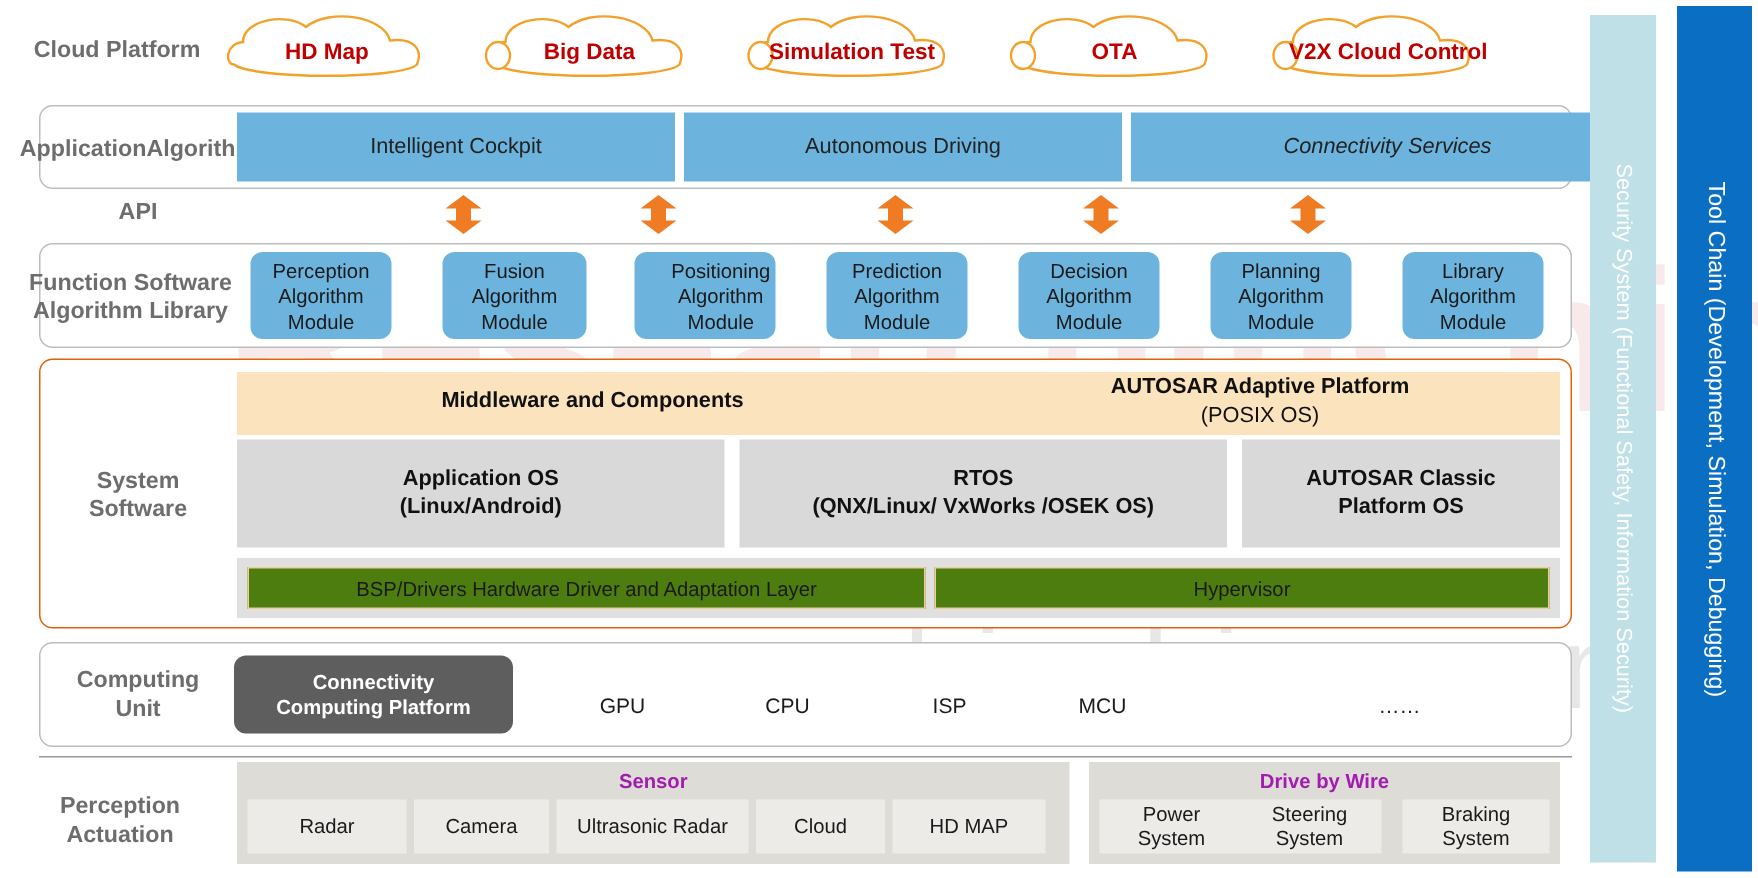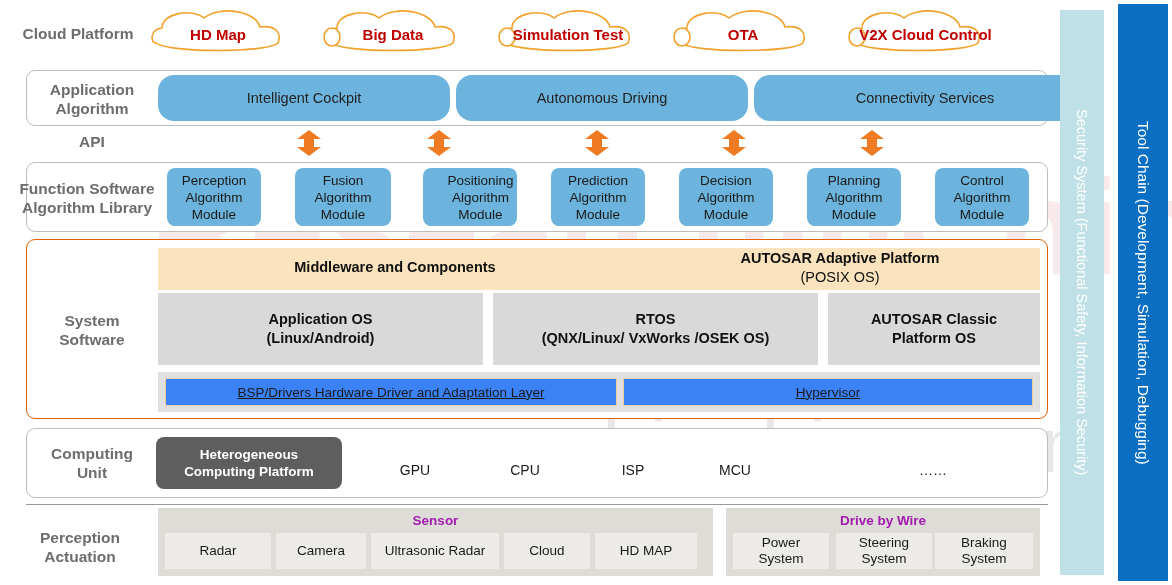--- a/index.html
+++ b/index.html
@@ -52,21 +52,21 @@
   }
   .panel.orange {
     border:1.5px solid #e2620b;
     border-radius:9px;
   }
 
   
   .bluebox {
     position:absolute;
     background:#6cb4dd;
-    border-radius:16px;
+    border-radius:0;
     color:#222;
     font-size:14.5px;
     display:flex; align-items:center; justify-content:center;
     text-align:center;
     line-height:18px;
   }
 
   .algbox {
     position:absolute;
     background:#6cb4dd;
@@ -103,27 +103,26 @@
     line-height:19px;
     display:flex; align-items:center; justify-content:center;
     text-align:center;
   }
   .graystrip {
     position:absolute;
     background:#e0e0e0;
   }
   .creambox {
     position:absolute;
-    background:#3b82f6;
+    background:#4d7c0f;
     border:1px solid #eccf9c;
     color:#1a1a1a;
     font-size:13.5px;
     display:flex; align-items:center; justify-content:center;
     text-align:center;
-    text-decoration:underline;
   }
 
   
   .darkbox {
     position:absolute;
     background:#5e5e5e;
     border-radius:8px;
     color:#ffffff;
     font-weight:bold;
     font-size:13.5px;
@@ -225,32 +224,32 @@
   </div>
   <div style="position:absolute; left:673px; top:24px; width:140px; height:20px; display:flex; align-items:center; justify-content:center; color:#c00000; font-weight:bold; font-size:15px;">
     <span>OTA</span>
   </div>
   <div style="position:absolute; left:848px; top:24px; width:155px; height:20px; display:flex; align-items:center; justify-content:center; color:#c00000; font-weight:bold; font-size:15px;">
     <span>V2X Cloud Control</span>
   </div>
 
   <div class="panel" style="left:26px; top:70px; width:1022px; height:56px;"></div>
 
-  <div class="rowlabel" style="left:28px; top:80px; width:128px; height:38px; flex-direction:column;">
+  <div class="rowlabel" style="left:28px; top:80px; width:128px; height:38px; flex-direction:row;">
     <span>Application</span>
     <span>Algorithm</span>
   </div>
 
   <div class="bluebox" style="left:158px; top:75px; width:292px; height:46px;">
     <span>Intelligent Cockpit</span>
   </div>
   <div class="bluebox" style="left:456px; top:75px; width:292px; height:46px;">
     <span>Autonomous Driving</span>
   </div>
-  <div class="bluebox" style="left:754px; top:75px; width:342px; height:46px;">
+  <div class="bluebox" style="left:754px; top:75px; width:342px; height:46px;font-style:italic;">
     <span>Connectivity Services</span>
   </div>
 
   <div class="rowlabel" style="left:28px; top:131px; width:128px; height:20px;">
     <span>API</span>
   </div>
 
   <svg class="arrow" style="left:295px; top:130px;" viewBox="0 0 28 26">
     <path d="M14,0 L26,9 L19,9 L19,17 L26,17 L14,26 L2,17 L9,17 L9,9 L2,9 Z" fill="#ef7b22"></path>
   </svg>
@@ -311,21 +310,21 @@
   </div>
   <div class="algbox" style="left:807px; top:168px; width:94px; height:58px;">
     <div>
       <div>Planning</div>
       <div>Algorithm</div>
       <div>Module</div>
     </div>
   </div>
   <div class="algbox" style="left:935px; top:168px; width:94px; height:58px;">
     <div>
-      <div>Control</div>
+      <div>Library</div>
       <div>Algorithm</div>
       <div>Module</div>
     </div>
   </div>
 
   <div class="panel orange" style="left:26px; top:239px; width:1022px; height:180px;"></div>
 
   <div class="rowlabel" style="left:28px; top:310px; width:128px; height:40px; flex-direction:column;">
     <span>System</span>
     <span>Software</span>
@@ -367,21 +366,21 @@
 
   <div class="panel" style="left:26px; top:428px; width:1022px; height:70px;"></div>
 
   <div class="rowlabel" style="left:28px; top:443px; width:128px; height:40px; flex-direction:column;">
     <span>Computing</span>
     <span>Unit</span>
   </div>
 
   <div class="darkbox" style="left:156px; top:437px; width:186px; height:52px;">
     <div>
-      <div>Heterogeneous</div>
+      <div>Connectivity</div>
       <div>Computing Platform</div>
     </div>
   </div>
 
   <div class="cu-item" style="left:380px; top:453px; width:70px; height:34px;">
     <div>
       <div>GPU</div>
     </div>
   </div>
   <div class="cu-item" style="left:490px; top:453px; width:70px; height:34px;">
@@ -442,21 +441,21 @@
   </div>
 
   <div class="pgroup" style="left:726px; top:508px; width:314px; height:68px;">
     <div class="pgroup-title">Drive by Wire</div>
     <div class="pcell" style="left:7px; top:25px; width:96px; height:36px;">
       <div>
         <div>Power</div>
         <div>System</div>
       </div>
     </div>
-    <div class="pcell" style="left:110px; top:25px; width:96px; height:36px;">
+    <div class="pcell" style="left:99px; top:25px; width:96px; height:36px;">
       <div>
         <div>Steering</div>
         <div>System</div>
       </div>
     </div>
     <div class="pcell" style="left:209px; top:25px; width:98px; height:36px;">
       <div>
         <div>Braking</div>
         <div>System</div>
       </div>

